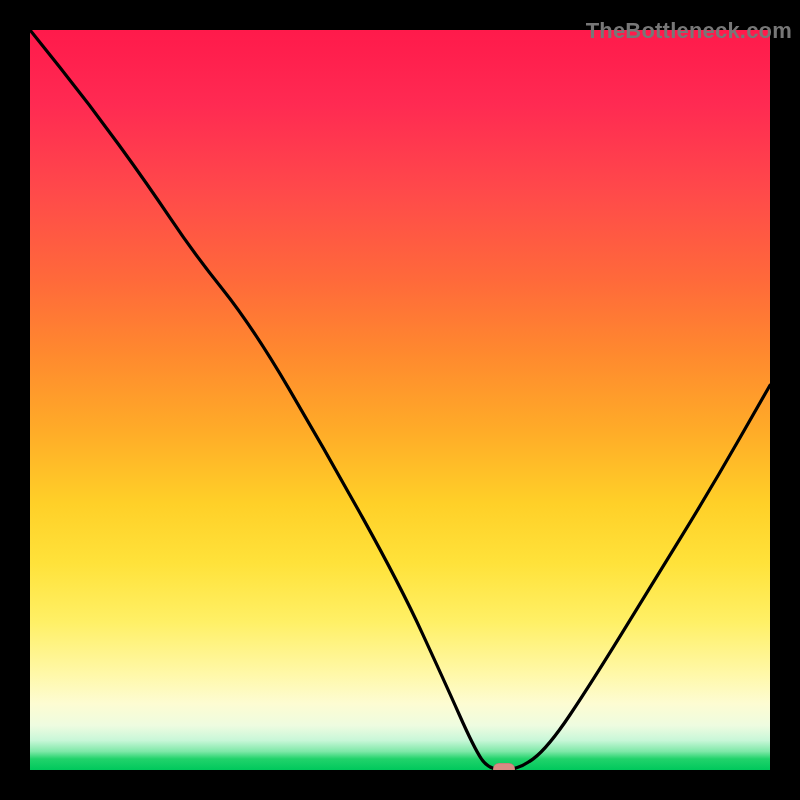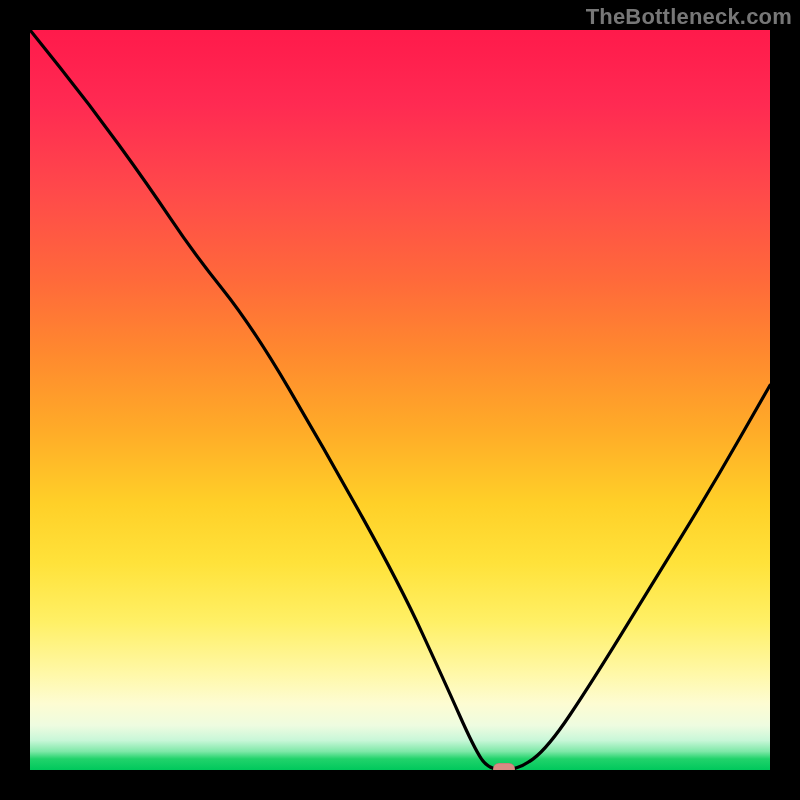--- a/index.html
+++ b/index.html
@@ -12,21 +12,21 @@
     font-family: Arial, Helvetica, sans-serif;
   }
   .frame {
     position: relative;
     width: 800px;
     height: 800px;
     background: #000;
   }
   .attribution {
     position: absolute;
-    top: 4px;
+    top: 18px;
     right: 8px;
     color: #777;
     font-size: 22px;
     font-weight: 600;
     letter-spacing: 0.2px;
     z-index: 10;
   }
   .plot-area {
     position: absolute;
     left: 30px;

